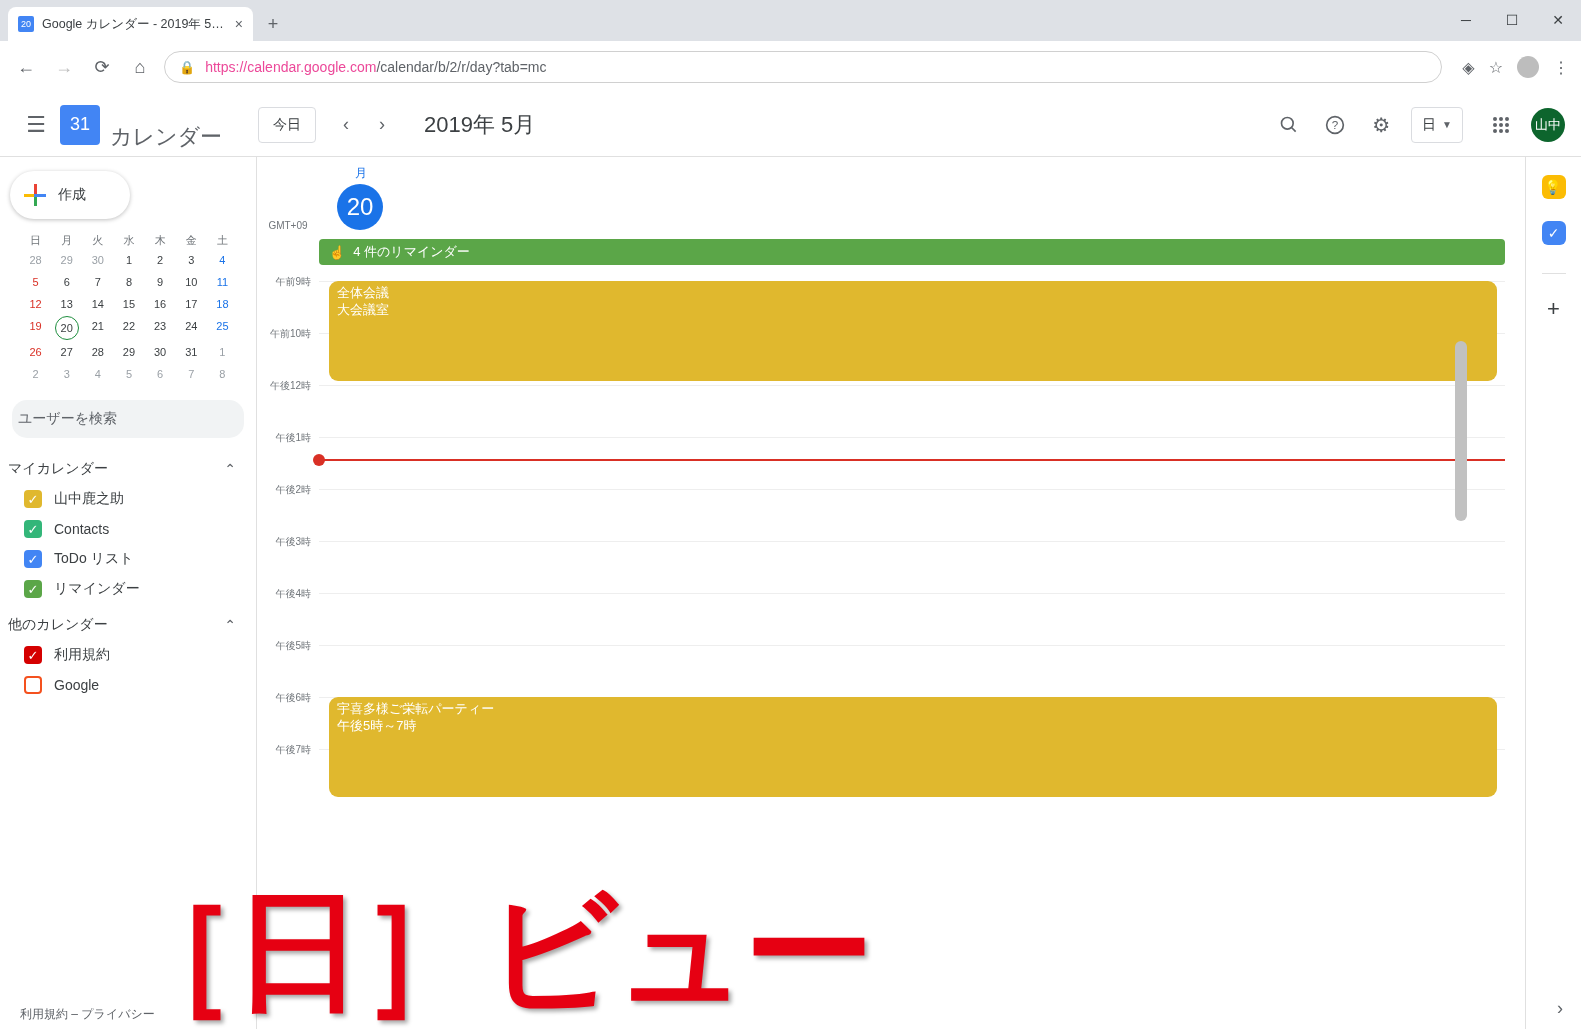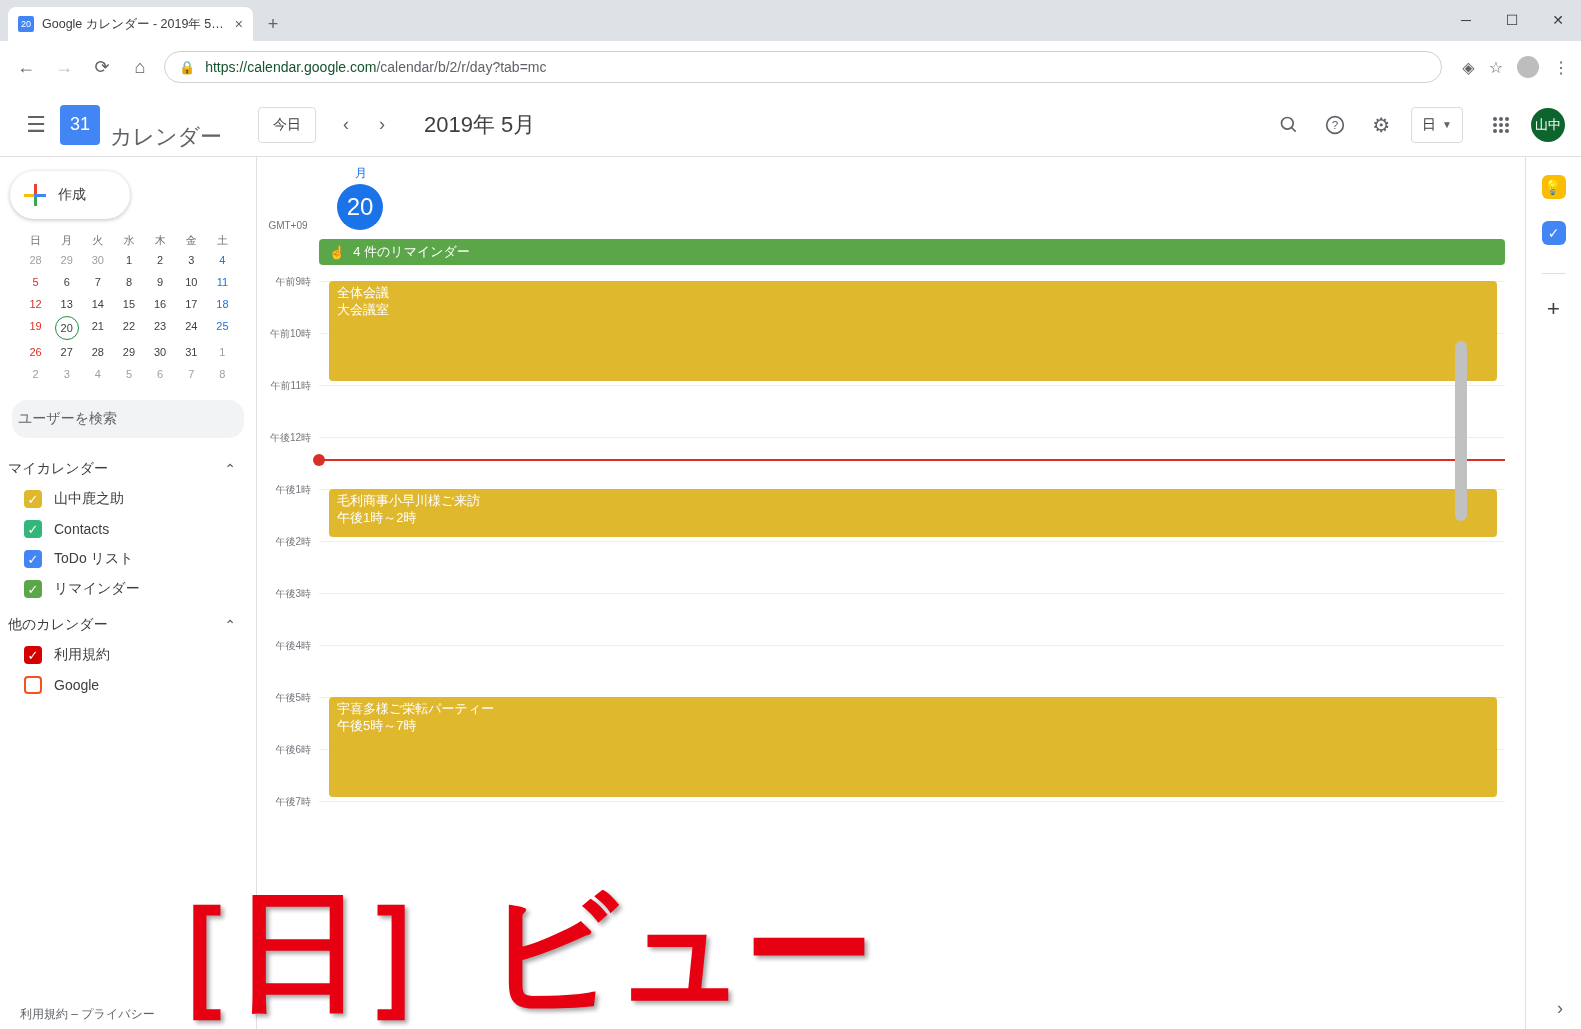--- a/index.html
+++ b/index.html
@@ -14,21 +14,21 @@
 .tab .tab-close { color:#5f6368; font-size:14px; }
 .new-tab { width:28px; height:28px; display:flex; align-items:center; justify-content:center; color:#5f6368; font-size:18px; margin-left:6px; margin-bottom:3px; }
 .win-controls { position:absolute; top:0; right:0; height:40px; display:flex; }
 .win-controls div { width:46px; display:flex; align-items:center; justify-content:center; color:#3c4043; font-size:14px; }
 
 .addr-bar { height:52px; background:#fff; display:flex; align-items:center; padding:0 12px; gap:10px; }
 .addr-bar .nav-icn { width:28px; height:28px; display:flex; align-items:center; justify-content:center; color:#5f6368; font-size:18px; border-radius:50%; }
 .addr-bar .nav-icn.disabled { color:#bdbdbd; }
 .url-box { flex:1; height:32px; border:1px solid #d0d0d0; border-radius:16px; display:flex; align-items:center; padding:0 14px; font-size:14px; color:#5f6368; gap:10px; }
 .url-box .lock { color:#5f6368; font-size:13px; }
-.url-box .url-host { color:#14532d; }
+.url-box .url-host { color:#ec4899; }
 .right-icons { display:flex; align-items:center; gap:14px; margin-left:10px; color:#5f6368; }
 .right-icons .avatar-dot { width:22px; height:22px; border-radius:50%; background:#bdbdbd; }
 
 
 .app-header { height:64px; border-bottom:1px solid #e0e0e0; display:flex; align-items:center; padding:0 16px; }
 .menu-icn { width:40px; height:40px; display:flex; align-items:center; justify-content:center; color:#5f6368; font-size:22px; }
 .app-logo { display:flex; align-items:center; gap:10px; margin-left:4px; margin-right:36px; }
 .app-logo .cal-icon { width:40px; height:40px; background:#4285f4; border-radius:4px; display:flex; align-items:center; justify-content:center; color:#fff; font-size:18px; font-weight:500; }
 .app-logo .app-name { font-size:22px; color:#5f6368;margin-top:24px; }
 .today-btn { height:36px; padding:0 14px; border:1px solid #dadce0; border-radius:4px; background:#fff; color:#3c4043; font-size:14px; display:flex; align-items:center; }
@@ -79,21 +79,21 @@
 
 .allday-row { display:flex; height:26px; }
 .allday-row .gutter { width:62px; }
 .reminder-bar { flex:1; margin-right:20px; background:#5ba648; border-radius:4px; color:#fff; font-size:13px; display:flex; align-items:center; padding:0 10px; gap:8px; }
 
 .grid-scroll { position:relative; height:calc(100% - 108px);margin-top:16px; }
 .hour-row { height:52px; display:flex; }
 .hour-label { width:62px; text-align:right; padding-right:8px; font-size:10px; color:#70757a; transform:translateY(-6px); }
 .hour-cell { flex:1; border-top:1px solid #eee; margin-right:20px; }
 
-.event { position:absolute; left:72px; right:28px; background:#e0b82e; border-radius:4px; color:#fff; font-size:13px; padding:4px 8px; line-height:1.3; }
+.event { position:absolute; left:72px; right:28px; background:#e0b82e; border-radius:9px; color:#fff; font-size:13px; padding:4px 8px; line-height:1.3; }
 .now-line { position:absolute; left:62px; right:20px; height:2px; background:#d93025; }
 .now-dot { position:absolute; width:12px; height:12px; background:#d93025; border-radius:50%; transform:translate(-6px,-5px); }
 
 
 .right-rail { width:56px; border-left:1px solid #e0e0e0; display:flex; flex-direction:column; align-items:center; padding-top:18px; gap:22px; }
 .rail-icn { width:24px; height:24px; border-radius:6px; display:flex; align-items:center; justify-content:center; color:#fff; font-size:14px; }
 .rail-plus { color:#3c4043; font-size:22px; }
 .rail-arrow { position:absolute; bottom:10px; right:18px; color:#5f6368; font-size:18px; }
 
 .scrollbar-track { position:absolute; top:184px; right:58px; width:12px; height:360px; background:transparent; }
@@ -305,24 +305,20 @@
     <div class="grid-scroll" id="grid-scroll">
         <div class="hour-row">
           <div class="hour-label">午前9時</div>
           <div class="hour-cell"></div>
         </div>
         <div class="hour-row">
           <div class="hour-label">午前10時</div>
           <div class="hour-cell"></div>
         </div>
         <div class="hour-row">
-          <div class="hour-label">午前11時</div>
-          <div class="hour-cell"></div>
-        </div>
-        <div class="hour-row">
           <div class="hour-label">午後12時</div>
           <div class="hour-cell"></div>
         </div>
         <div class="hour-row">
           <div class="hour-label">午後1時</div>
           <div class="hour-cell"></div>
         </div>
         <div class="hour-row">
           <div class="hour-label">午後2時</div>
           <div class="hour-cell"></div>
@@ -343,24 +339,20 @@
           <div class="hour-label">午後6時</div>
           <div class="hour-cell"></div>
         </div>
         <div class="hour-row">
           <div class="hour-label">午後7時</div>
           <div class="hour-cell"></div>
         </div>
         <div class="event" style="top: 0px; height: 100px;">
           <div>全体会議</div>
           <div>大会議室</div>
-        </div>
-        <div class="event" style="top: 208px; height: 48px;">
-          <div>毛利商事小早川様ご来訪</div>
-          <div>午後1時～2時</div>
         </div>
         <div class="event" style="top: 416px; height: 100px;">
           <div>宇喜多様ご栄転パーティー</div>
           <div>午後5時～7時</div>
         </div>
         <div class="now-line" style="top: 178px;"></div>
         <div class="now-dot" style="top: 178px; left: 62px;"></div>
       </div>
     <div class="scrollbar-track">
         <div class="scrollbar-thumb"></div>

